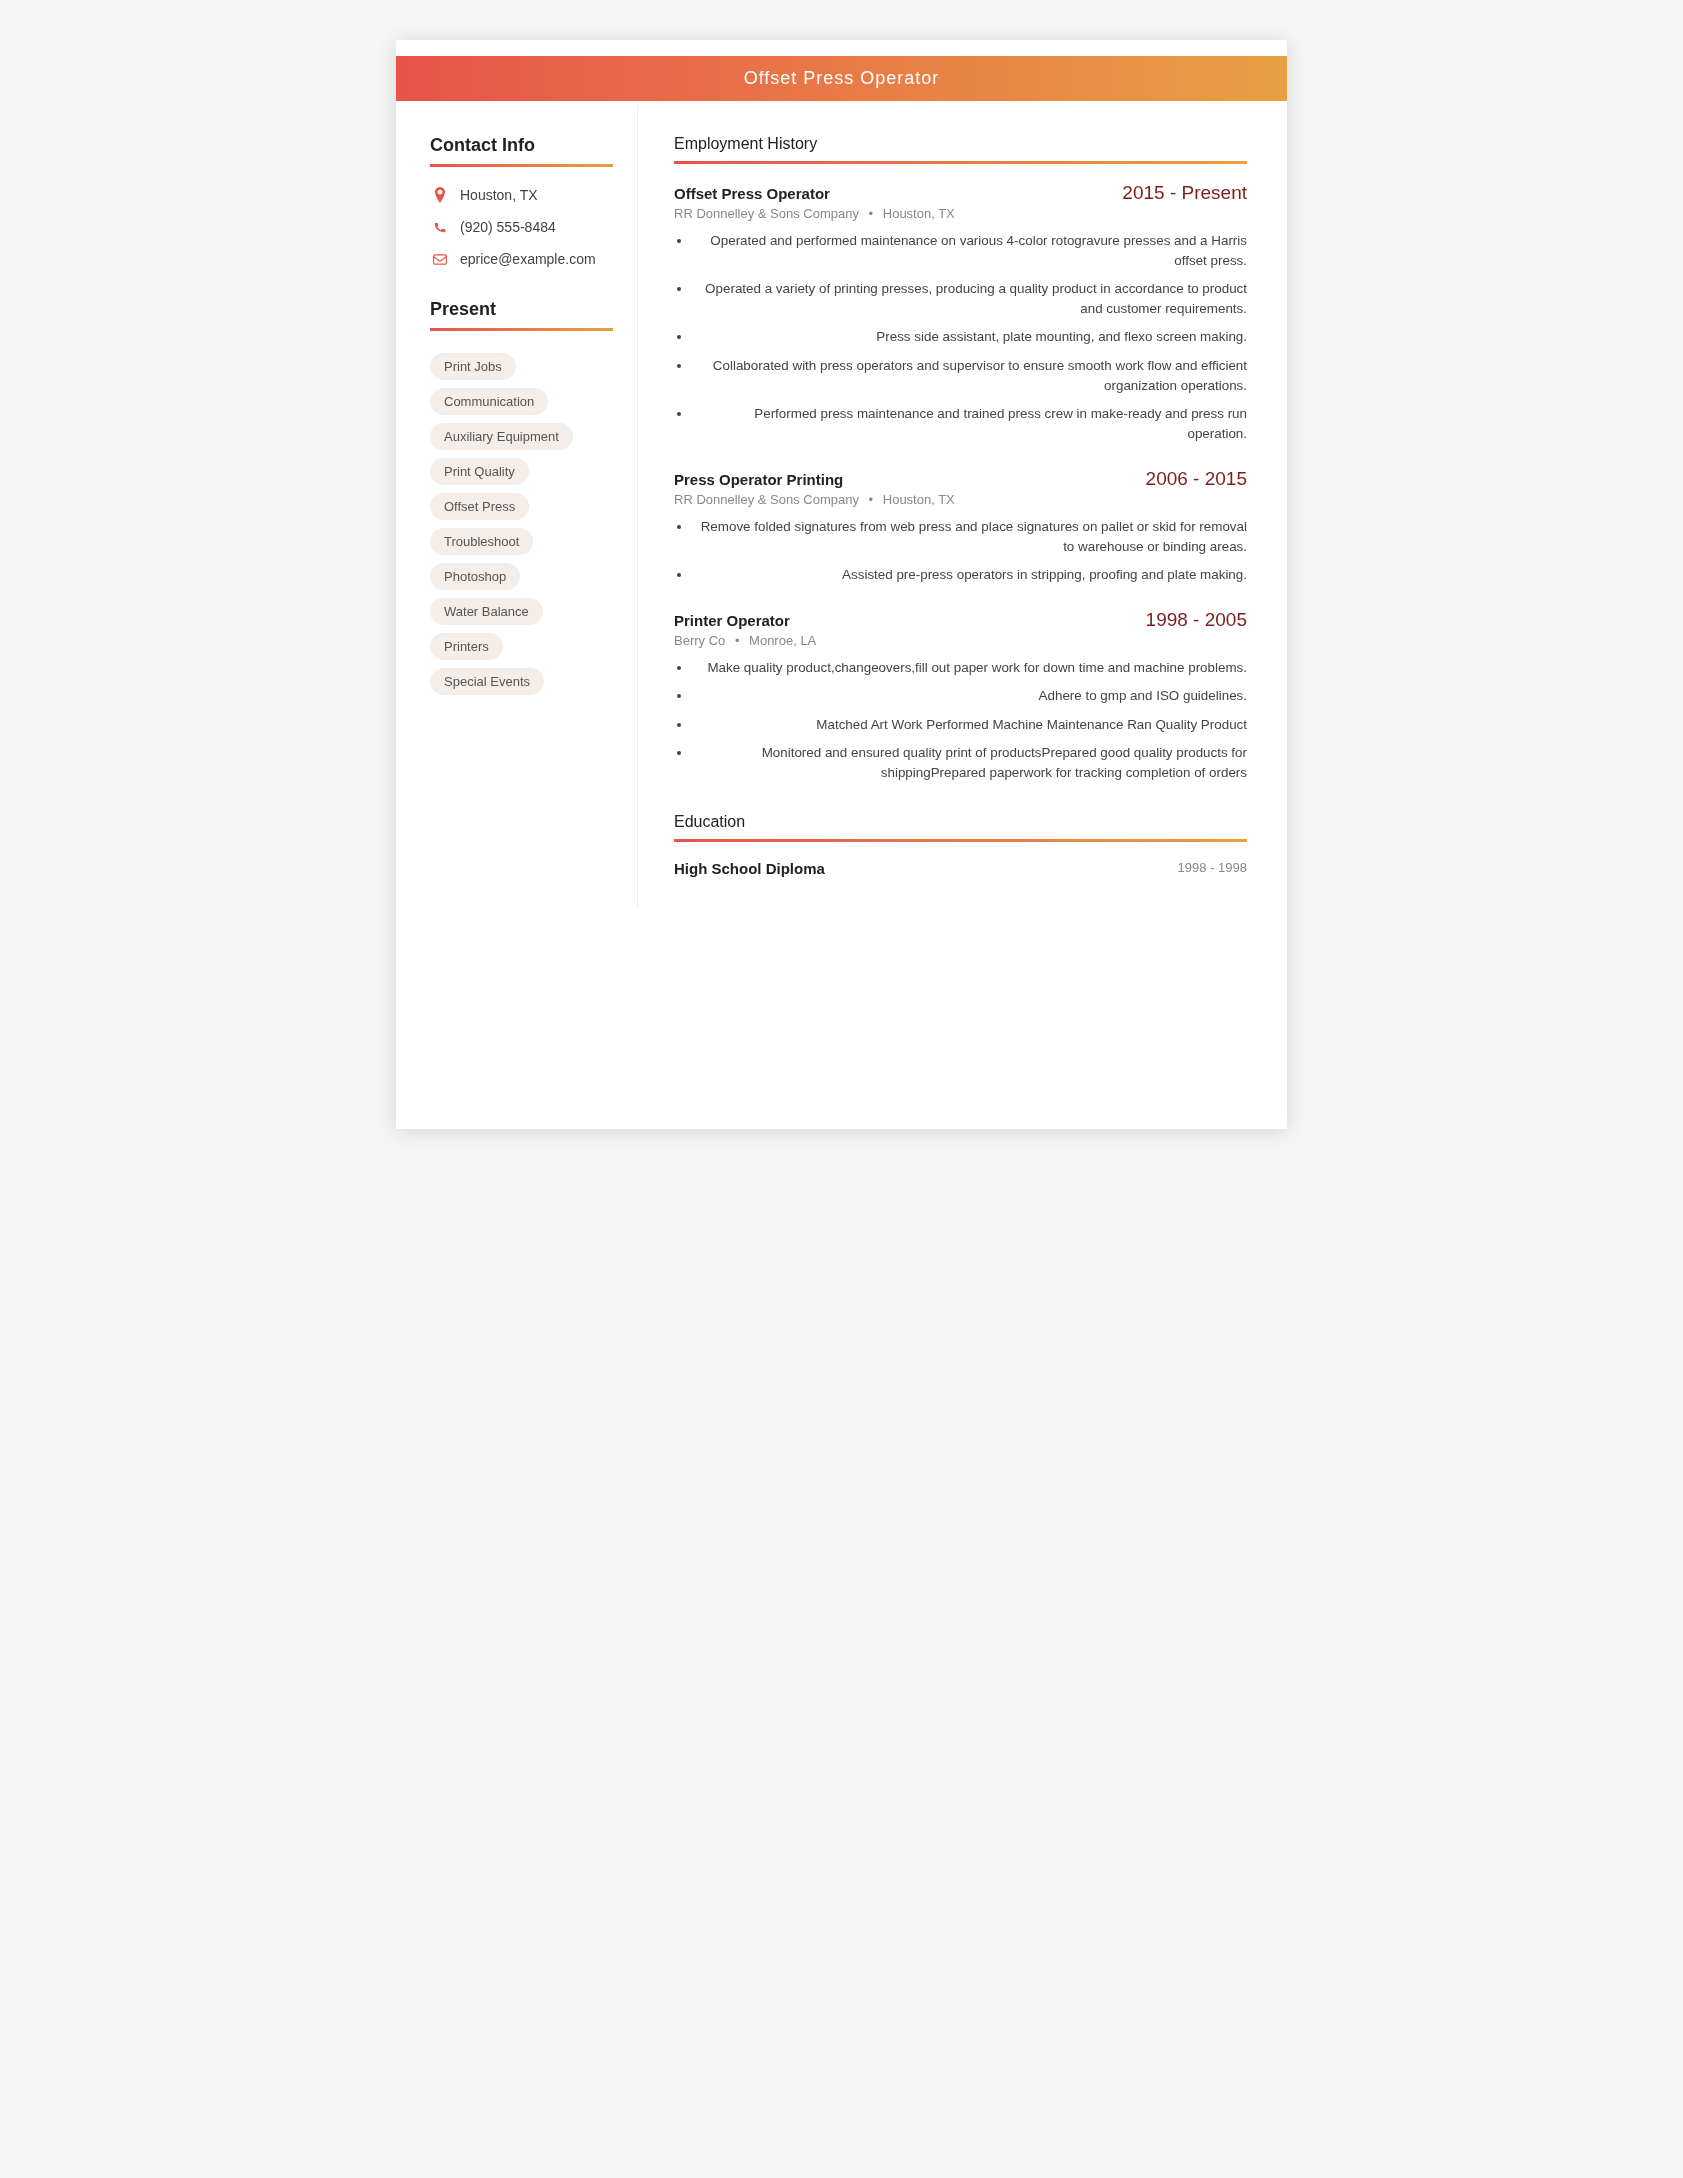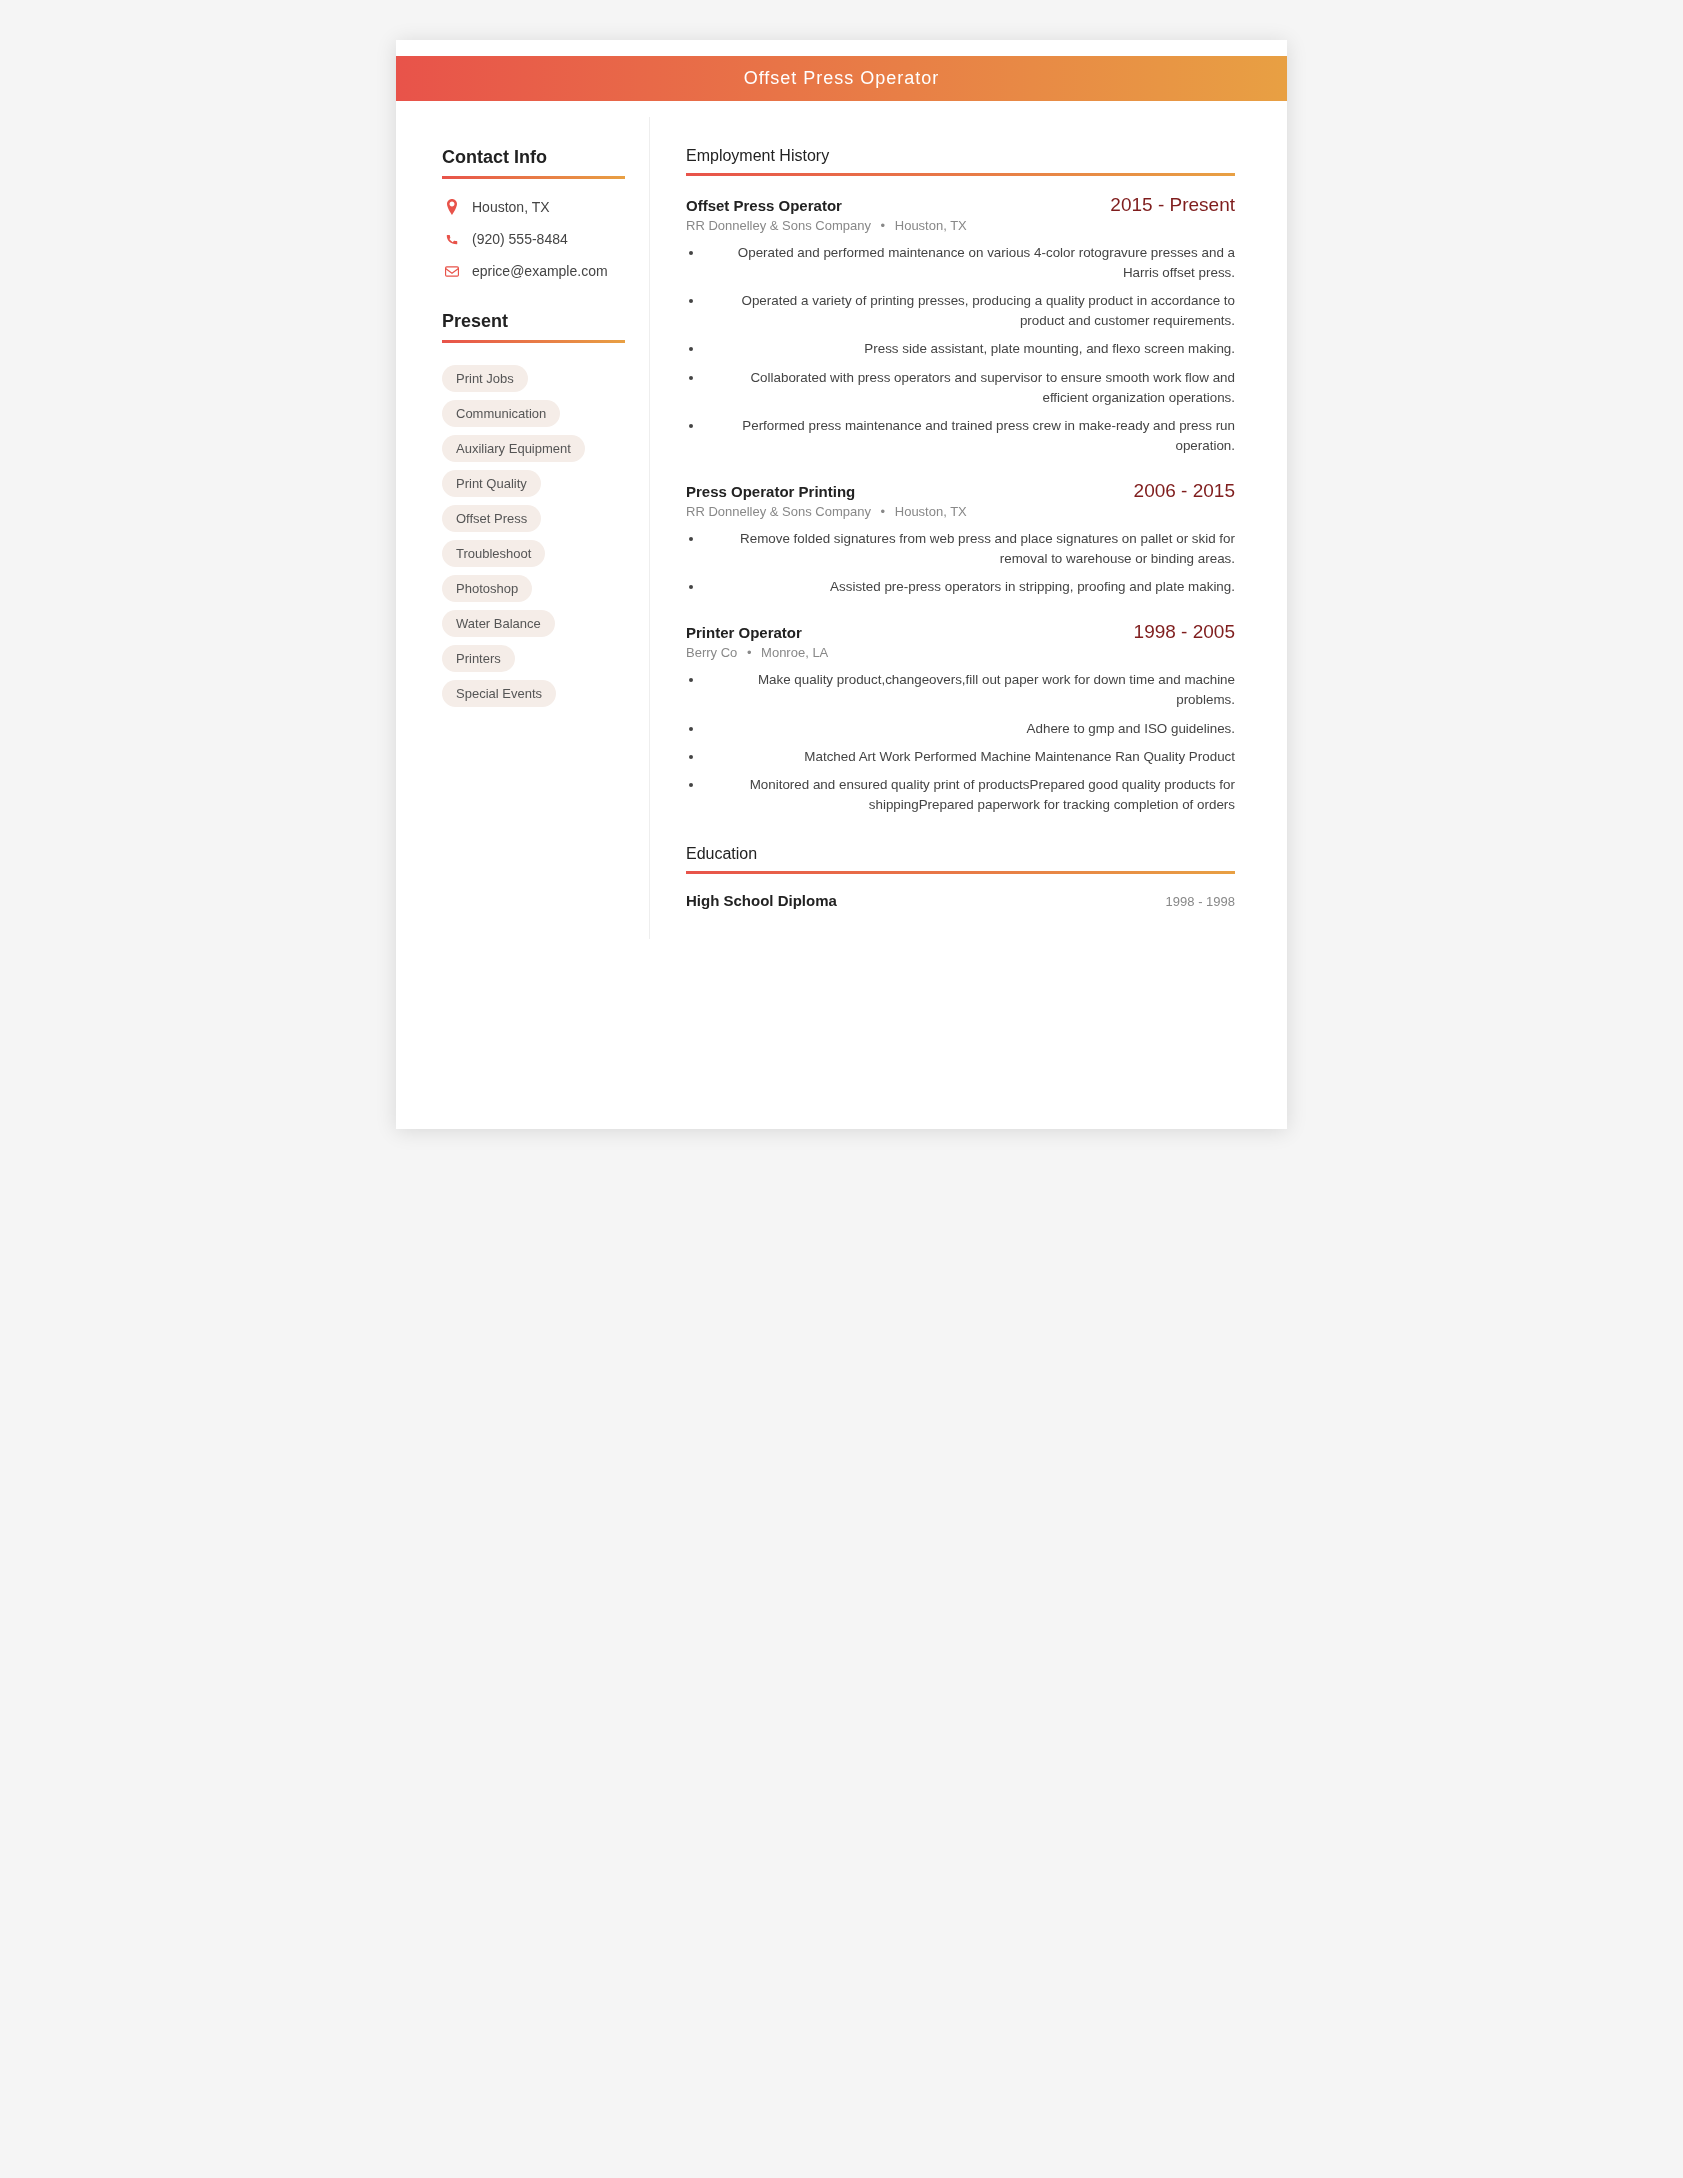--- a/index.html
+++ b/index.html
@@ -34,21 +34,21 @@
       text-align: center;
     }
     .header-title {
       color: #fff;
       font-size: 18px;
       font-weight: 400;
       letter-spacing: 1px;
     }
     .body {
       display: flex;
-      padding: 16px;
+      padding: 4px;
     }
     .sidebar {
       width: 238px;
       min-width: 238px;
       padding: 30px 24px 30px 30px;
       border-right: 1px solid #eee;
     }
     .main {
       flex: 1;
       padding: 30px 36px 30px 36px;
@@ -134,21 +134,21 @@
     .job-bullets li {
       font-size: 13.4px;
       color: #444;
       margin-bottom: 8px;
       line-height: 1.5;
     }
     .education-section {}
     .edu-entry {
       display: flex;
       justify-content: space-between;
-      align-items: flex-end;
+      align-items: flex-start;
     }
     .edu-degree {
       font-size: 15px;
       font-weight: 700;
       color: #222;
     }
     .edu-dates {
       font-size: 13px;
       color: #888;
     }

